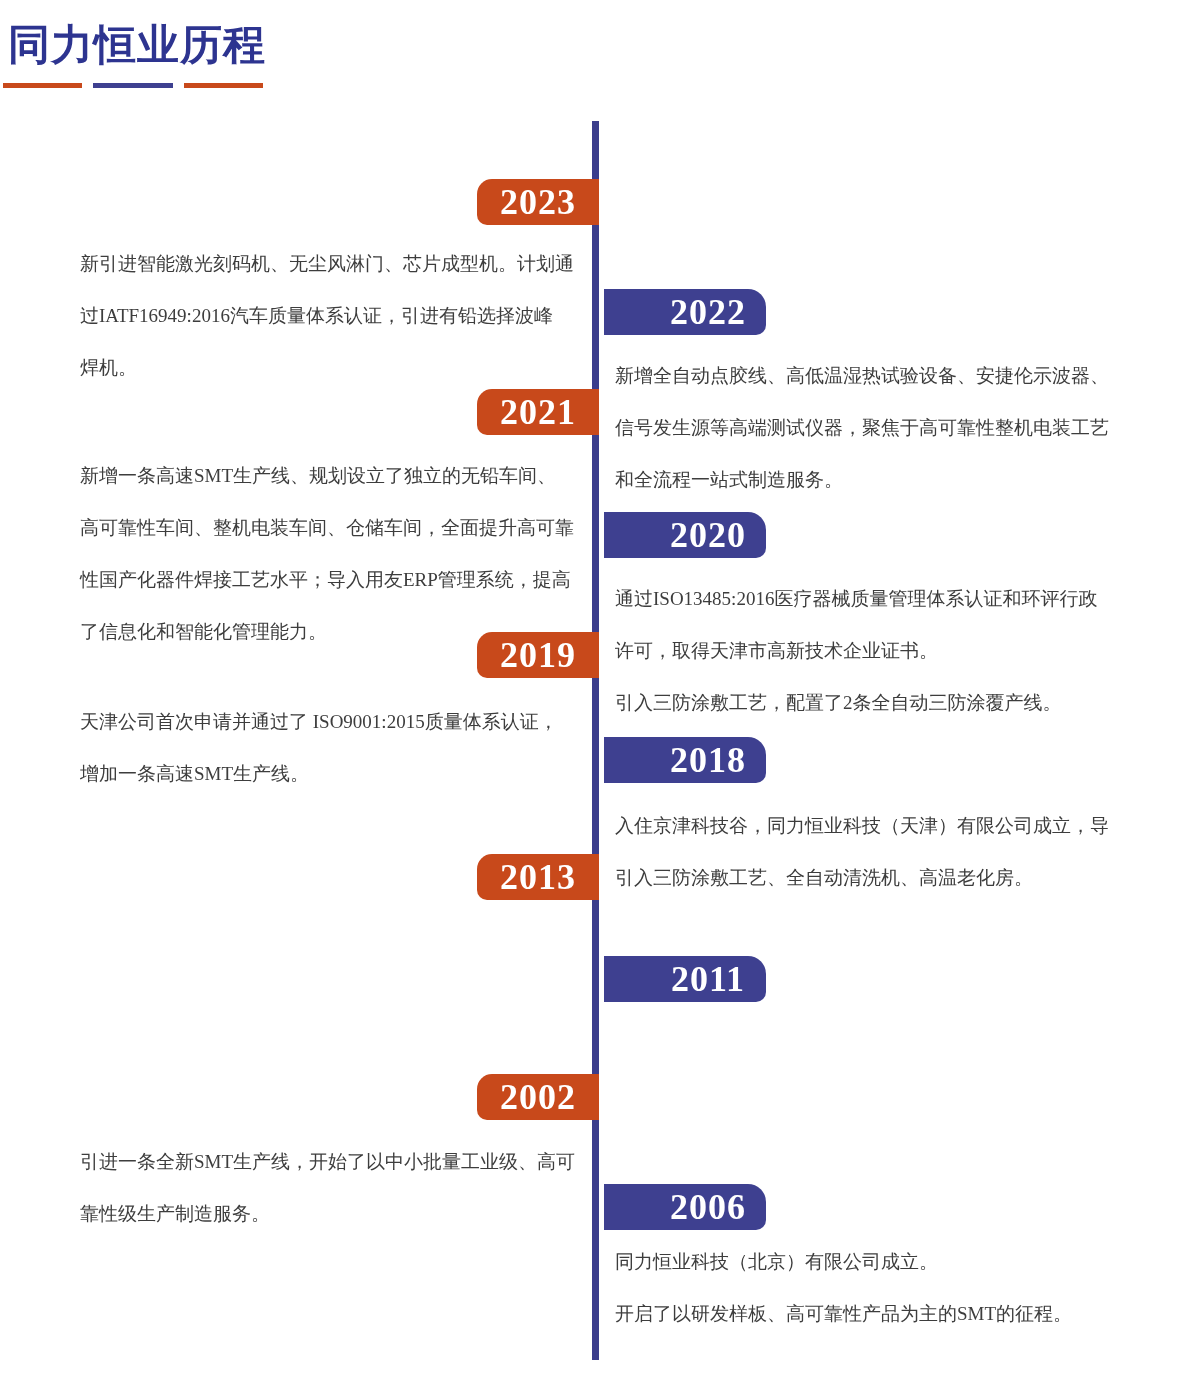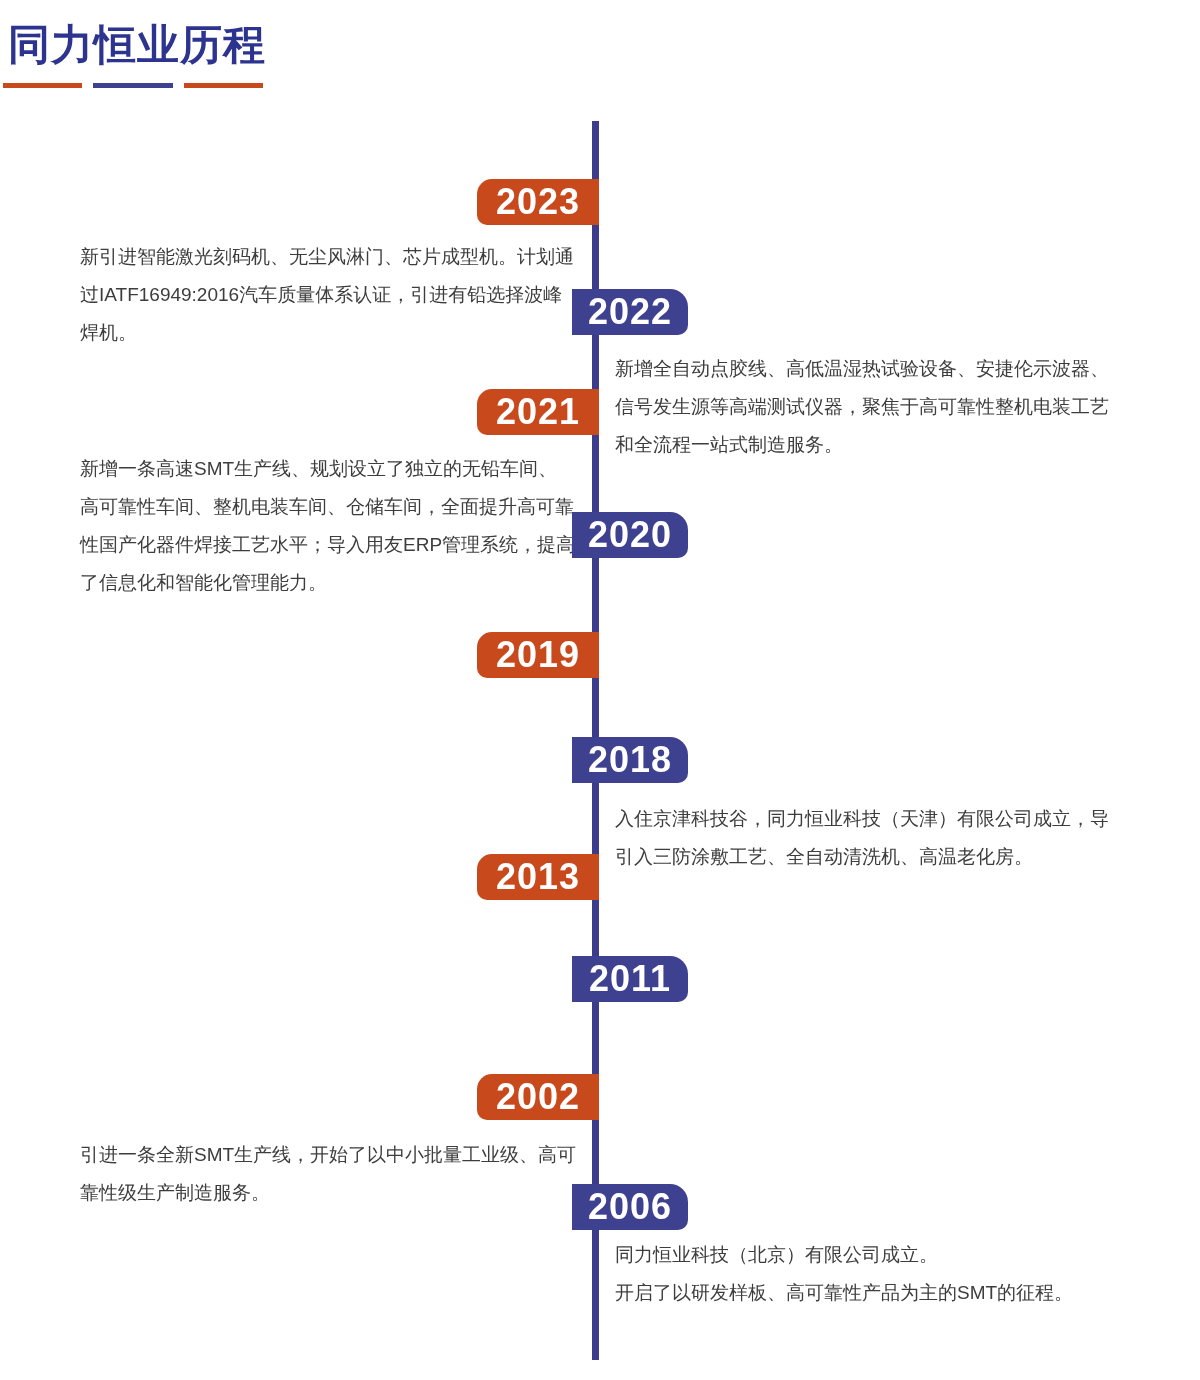--- a/index.html
+++ b/index.html
@@ -8,21 +8,21 @@
     --line:#3B3D8C;
     --title:#2D3490;
     --body-text:#3D3D3D;
   }
   html,body{margin:0;padding:0;background:#ffffff;}
   .canvas{
     position:relative;
     width:1200px;height:1380px;
     background:#ffffff;
     overflow:hidden;
-    font-family:Liberation Sans, sans-serif;
+    font-family:Liberation Serif, serif;
   }
   .page-title{
     position:absolute;left:8px;top:20px;margin:0;
     font-size:42px;line-height:1.2;font-weight:900;
     letter-spacing:1px;color:var(--title);
   }
   .title-underline{
     position:absolute;left:3px;top:83px;
     display:flex;gap:11px;
   }
@@ -41,27 +41,28 @@
     display:flex;align-items:center;justify-content:center;
     color:#ffffff;font-size:36px;font-weight:700;
     letter-spacing:1px;
   }
   .badge.left{
     left:477px;width:122px;
     background:var(--orange);
     border-radius:15px 0 0 10px;
   }
   .badge.right{
-    left:572px;width:116px;
+    left:604px;width:116px;
     background:var(--purple);
     border-radius:0 18px 10px 0;
+    padding-left:46px;
   }
   .entry-text{
     position:absolute;z-index:2;
-    font-size:19px;line-height:38px;
+    font-size:19px;line-height:52px;
     color:var(--body-text);
     white-space:pre-line;
   }
   .entry-text.left{left:80px;width:515px;}
   .entry-text.right{left:615px;width:540px;}
   
   .b0{top:179px}  .t0{top:238px}
   .b1{top:289px}  .t1{top:350px}
   .b2{top:389px}  .t2{top:450px}
   .b3{top:512px}  .t3{top:573px}
@@ -97,22 +98,27 @@
 信号发生源等高端测试仪器，聚焦于高可靠性整机电装工艺
 和全流程一站式制造服务。</div>
 
   <div class="badge left b2">2021</div>
   <div class="entry-text left t2">新增一条高速SMT生产线、规划设立了独立的无铅车间、
 高可靠性车间、整机电装车间、仓储车间，全面提升高可靠
 性国产化器件焊接工艺水平；导入用友ERP管理系统，提高
 了信息化和智能化管理能力。</div>
 
   <div class="badge right b3">2020</div>
+  <div class="entry-text right t3">通过ISO13485:2016医疗器械质量管理体系认证和环评行政
+许可，取得天津市高新技术企业证书。
+引入三防涂敷工艺，配置了2条全自动三防涂覆产线。</div>
 
   <div class="badge left b4">2019</div>
+  <div class="entry-text left t4">天津公司首次申请并通过了 ISO9001:2015质量体系认证，
+增加一条高速SMT生产线。</div>
 
   <div class="badge right b5">2018</div>
   <div class="entry-text right t5">入住京津科技谷，同力恒业科技（天津）有限公司成立，导
 引入三防涂敷工艺、全自动清洗机、高温老化房。</div>
 
   <div class="badge left b6">2013</div>
 
   <div class="badge right b7">2011</div>
 
   <div class="badge left b8">2002</div>

